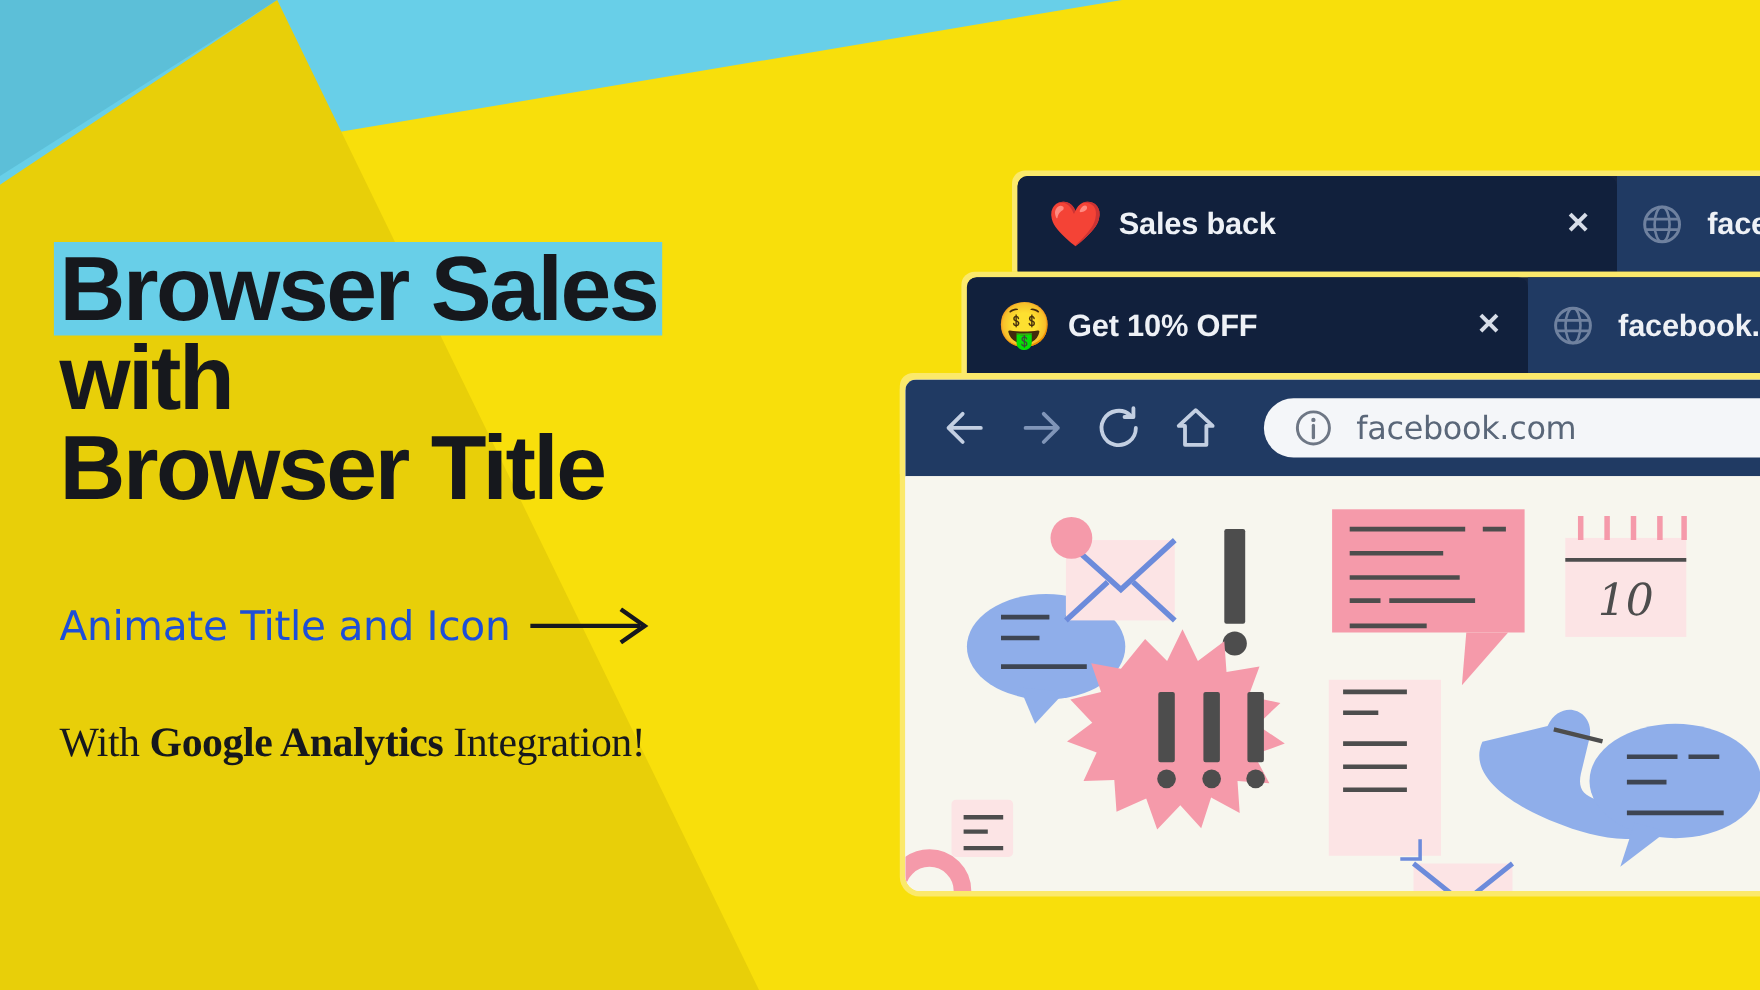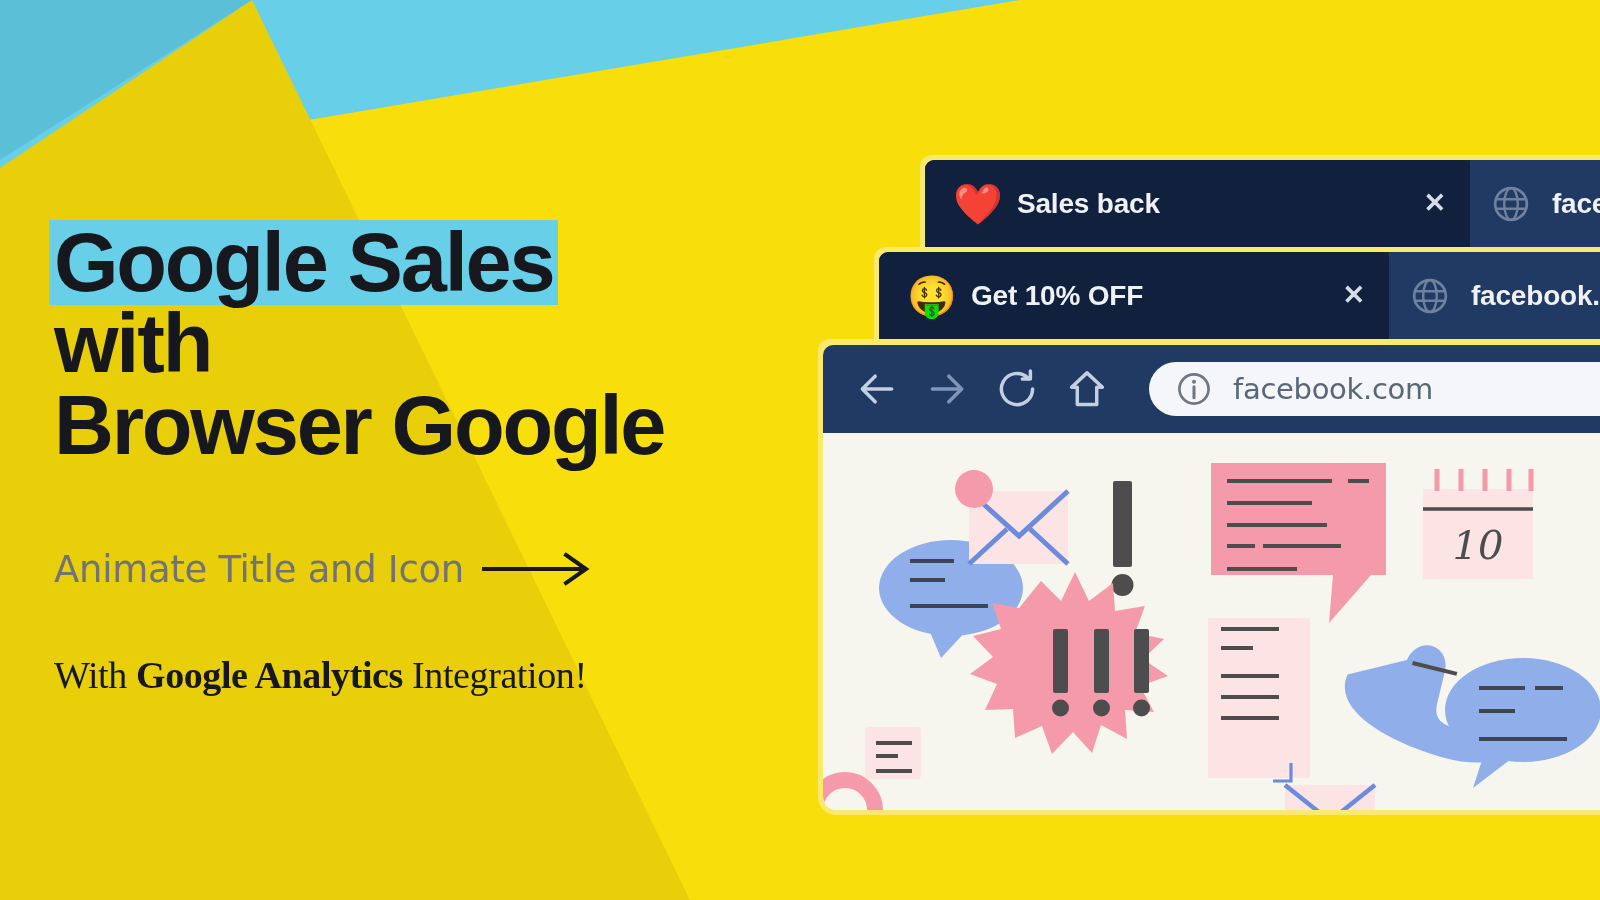--- a/index.html
+++ b/index.html
@@ -36,21 +36,21 @@
   .sub-arrow-row {
     margin-top:82px;
     display:flex;
     align-items:center;
     gap:18px;
   }
   .subline {
     font-family:"DejaVu Sans", sans-serif;
     font-size:37px;
     font-weight:400;
-    color:#737373;
+    color:#1d4ed8;
     letter-spacing:-0.3px;
     white-space:nowrap;
   }
   .arrow-svg { display:block; flex:0 0 auto; }
   .third-line {
     margin-top:62px;
     font-family:Liberation Serif, serif;
     font-size:38px;
     color:#16181d;
     letter-spacing:-0.4px;
@@ -189,23 +189,23 @@
 <svg id="bg" viewBox="0 0 1600 900" preserveAspectRatio="none">
   <rect x="0" y="0" width="1600" height="900" fill="#F8DF0B"></rect>
   <polygon points="0,0 1020,0 0,172" fill="#68CFE8"></polygon>
   <polygon points="0,0 252,0 0,160" fill="#5CBFD8"></polygon>
   <polygon points="252,0 0,168 0,900 690,900" fill="#E8CF09"></polygon>
 </svg>
 
 <div class="left-col">
 
   <h1 class="headline">
-    <span class="hl-line"><span class="hl-hi">Google Sales</span></span>
+    <span class="hl-line"><span class="hl-hi">Browser Sales</span></span>
     <span class="hl-line">with</span>
-    <span class="hl-line">Browser Google</span>
+    <span class="hl-line">Browser Title</span>
   </h1>
 
   <div class="sub-arrow-row">
     <span class="subline">Animate Title and Icon</span>
     <svg class="arrow-svg" width="112" height="34" viewBox="0 0 112 34">
       <path d="M0 17 H100" stroke="#16181d" stroke-width="4" fill="none"></path>
       <path d="M84 3 L104 17 L84 31" stroke="#16181d" stroke-width="4" fill="none" stroke-linecap="square"></path>
     </svg>
   </div>
 

